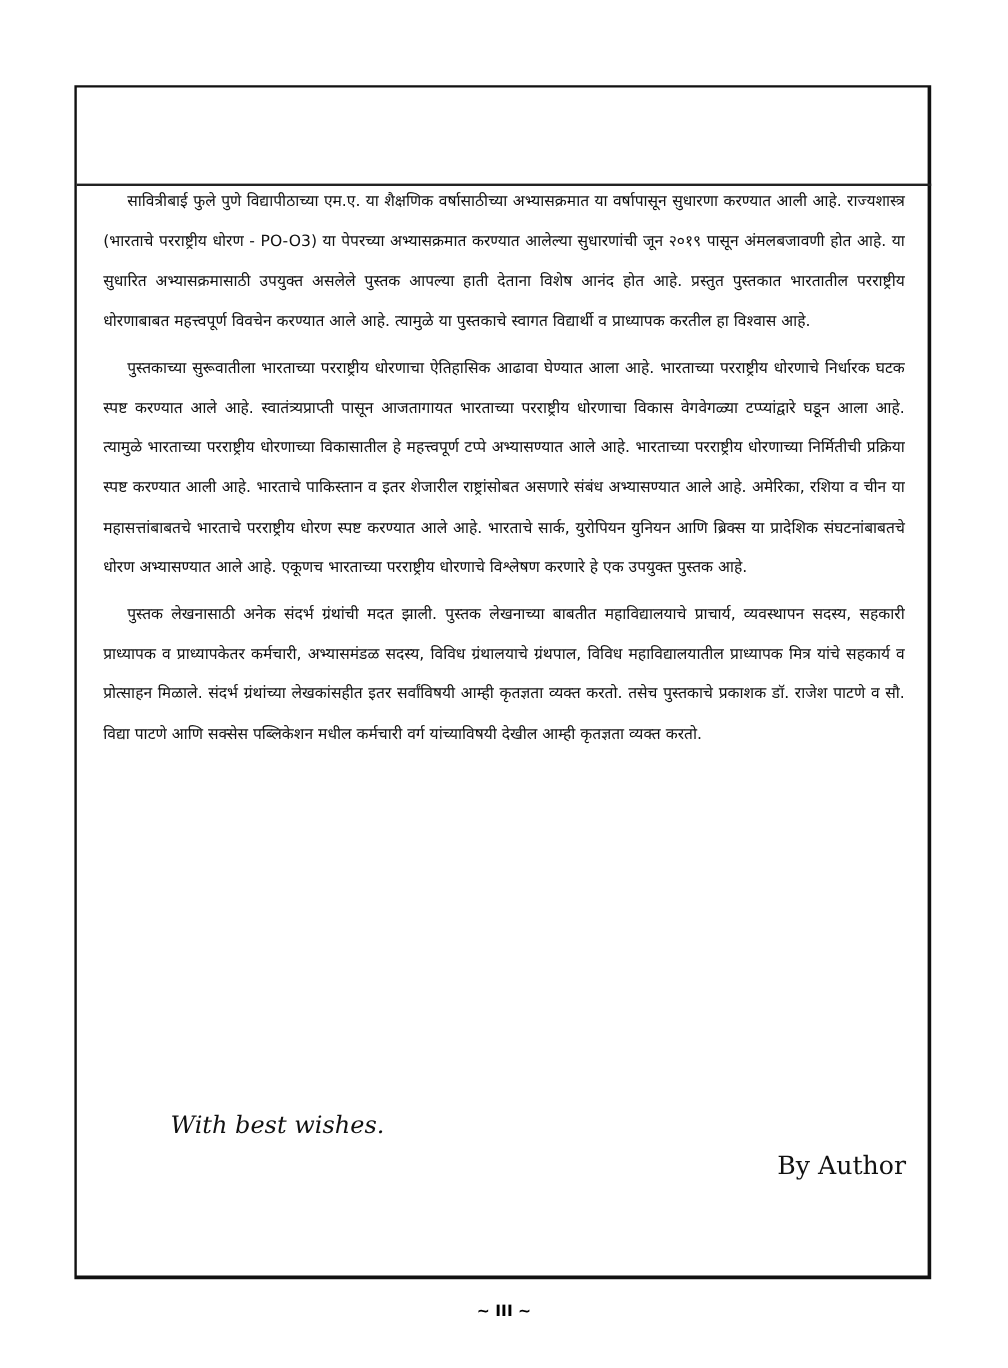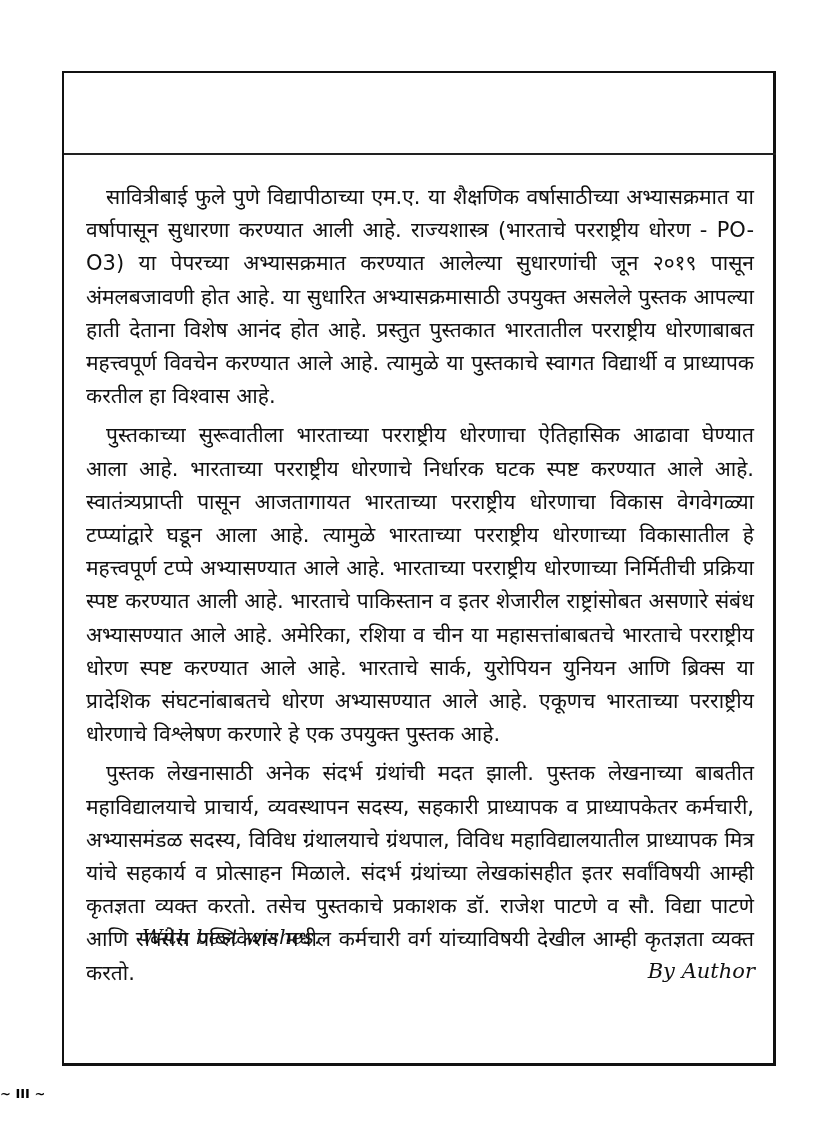--- a/index.html
+++ b/index.html
@@ -10,34 +10,34 @@
   }
   .title {
     position:absolute; left:16px; top:6px; margin:0;
     font-family:"DejaVu Serif", serif; font-weight:bold; font-size:60px; line-height:74px;
     letter-spacing:-1px; color:#000;
   }
   .title-rule {
     position:absolute; left:0; top:80px; width:712px; height:2px; background:#222;
   }
   .body {
-    position:absolute; left:22px; top:108px; width:668px;
-    font-size:21px; line-height:33.2px; text-align:justify;
+    position:absolute; left:22px; top:79px; width:668px;
+    font-size:13px; line-height:33.2px; text-align:justify;
   }
   .body p { margin:0 0 6px 0; text-indent:20px; }
   .wishes {
     position:absolute; left:30px; top:852px;
     font-family:"DejaVu Serif", serif; font-style:italic; font-size:20px; color:#111;margin-left:48px;
   }
   .author {
     position:absolute; right:18px; top:886px;
-    font-family:"DejaVu Serif", serif; font-style:italic; font-size:21px; color:#111;
+    font-family:"DejaVu Serif", serif; font-size:21px; color:#111;
   }
   .page-num {
-    position:absolute; left:0; width:840px; top:1086px; text-align:left;
+    position:absolute; left:0; width:840px; top:1086px; text-align:center;
     font-family:"DejaVu Sans", sans-serif; font-weight:bold; font-size:13px; color:#000;
   }
 </style>
 </head>
 <body>
 
 <div class="frame">
   <div class="title-rule"></div>
   <div class="body">
     <p>सावित्रीबाई फुले पुणे विद्यापीठाच्या एम.ए. या शैक्षणिक वर्षासाठीच्या अभ्यासक्रमात या वर्षापासून सुधारणा करण्यात आली आहे. राज्यशास्त्र (भारताचे परराष्ट्रीय धोरण - PO-O3) या पेपरच्या अभ्यासक्रमात करण्यात आलेल्या सुधारणांची जून २०१९ पासून अंमलबजावणी होत आहे. या सुधारित अभ्यासक्रमासाठी उपयुक्त असलेले पुस्तक आपल्या हाती देताना विशेष आनंद होत आहे. प्रस्तुत पुस्तकात भारतातील परराष्ट्रीय धोरणाबाबत महत्त्वपूर्ण विवचेन करण्यात आले आहे. त्यामुळे या पुस्तकाचे स्वागत विद्यार्थी व प्राध्यापक करतील हा विश्वास आहे.</p>

